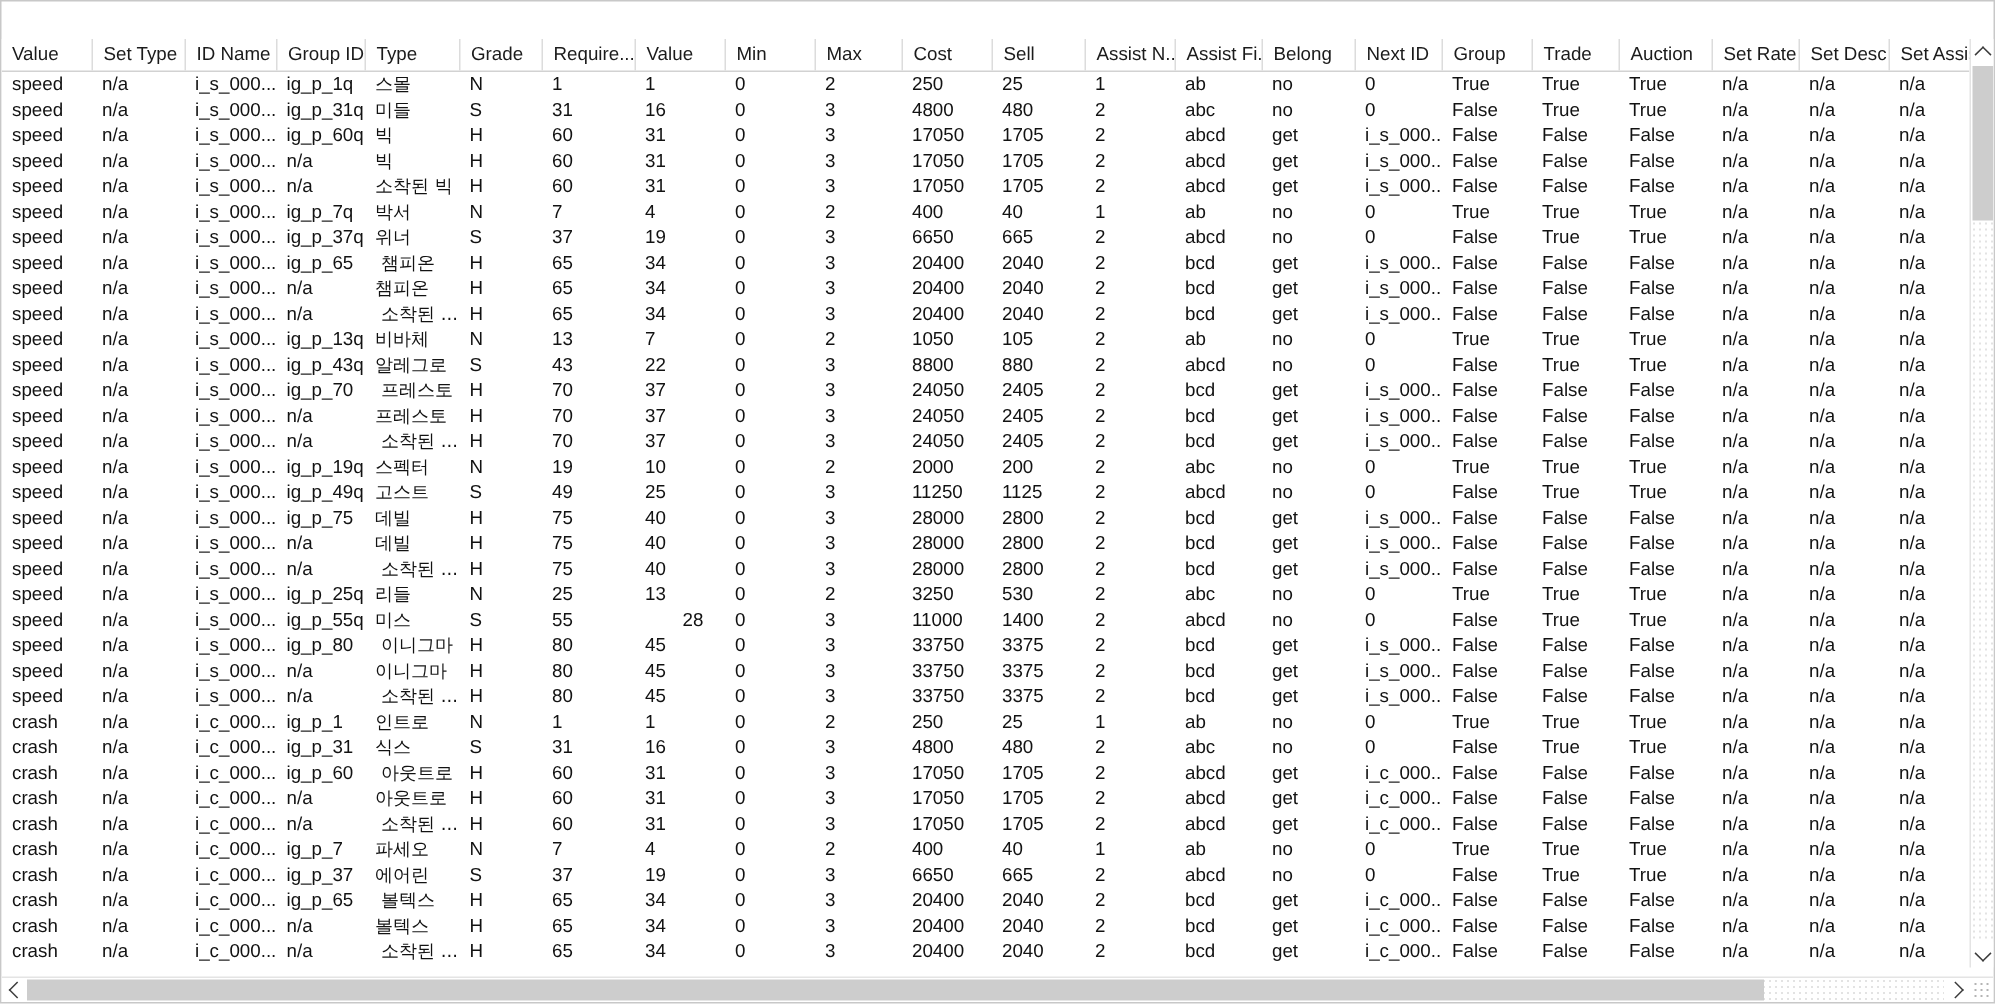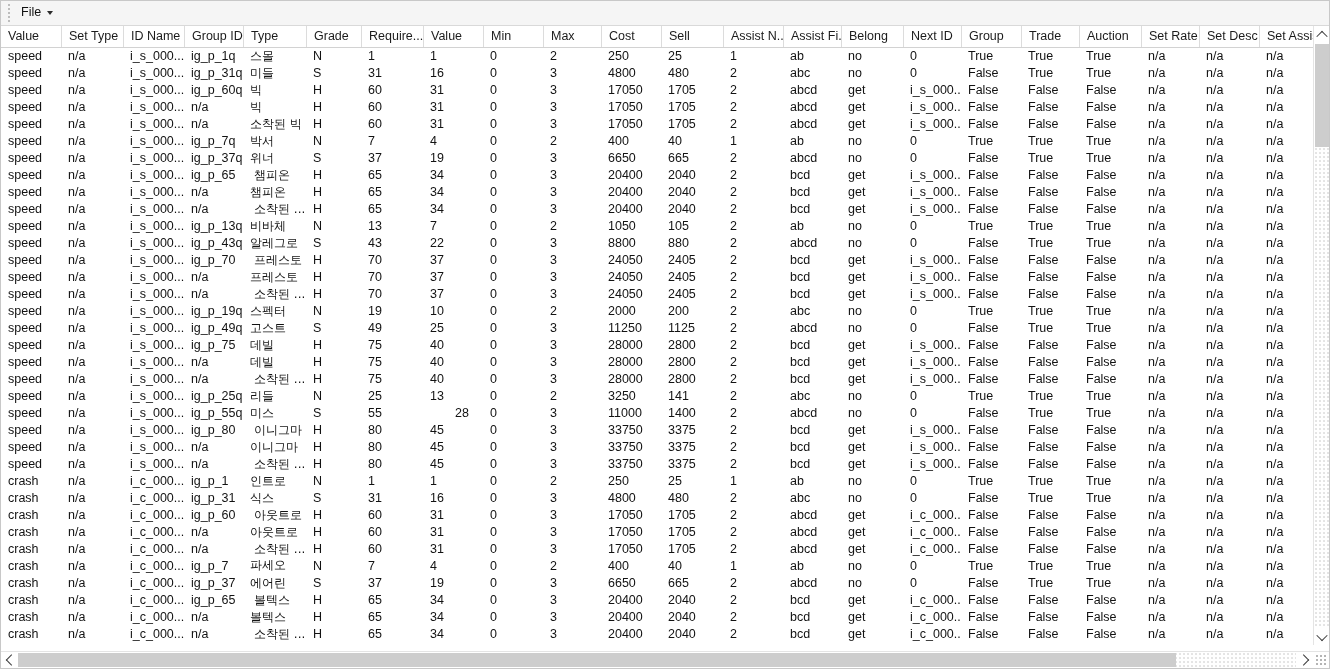--- a/index.html
+++ b/index.html
@@ -234,33 +234,20 @@
     height: 13px;
     background-image: radial-gradient(#b4b4b4 0.9px, transparent 1px);
     background-size: 4px 4px;
   }
 </style>
 </head>
 <body>
 
 <div id="app">
 
-  <div class="menubar">
-    <div class="grip">
-      <i></i>
-        <i></i>
-        <i></i>
-        <i></i>
-        <i></i>
-    </div>
-    <div class="menu-item">
-      <span>File</span>
-      <span class="caret"></span>
-    </div>
-  </div>
 
   <div class="grid">
 
     <div class="grid-header" id="grid-header">
         <div class="hcell first" style="left: 0px; width: 60px;">Value</div>
         <div class="hcell" style="left: 60px; width: 62px;">Set Type</div>
         <div class="hcell" style="left: 122px; width: 61px;">ID Name</div>
         <div class="hcell" style="left: 183px; width: 59px;">Group ID</div>
         <div class="hcell" style="left: 242px; width: 63px;">Type</div>
         <div class="hcell" style="left: 305px; width: 55px;">Grade</div>
@@ -768,21 +755,21 @@
           <div class="cell" style="left: 60px; width: 62px;">n/a</div>
           <div class="cell" style="left: 122px; width: 61px;">i_s_000...</div>
           <div class="cell" style="left: 183px; width: 59px;">ig_p_25q</div>
           <div class="cell kr" style="left: 242px; width: 63px;">리들</div>
           <div class="cell" style="left: 305px; width: 55px;">N</div>
           <div class="cell" style="left: 360px; width: 62px;">25</div>
           <div class="cell" style="left: 422px; width: 60px;">13</div>
           <div class="cell" style="left: 482px; width: 60px;">0</div>
           <div class="cell" style="left: 542px; width: 58px;">2</div>
           <div class="cell" style="left: 600px; width: 60px;">3250</div>
-          <div class="cell" style="left: 660px; width: 62px;">141</div>
+          <div class="cell" style="left: 660px; width: 62px;">530</div>
           <div class="cell" style="left: 722px; width: 60px;">2</div>
           <div class="cell" style="left: 782px; width: 58px;">abc</div>
           <div class="cell" style="left: 840px; width: 62px;">no</div>
           <div class="cell" style="left: 902px; width: 58px;">0</div>
           <div class="cell" style="left: 960px; width: 60px;">True</div>
           <div class="cell" style="left: 1020px; width: 58px;">True</div>
           <div class="cell" style="left: 1078px; width: 62px;">True</div>
           <div class="cell" style="left: 1140px; width: 58px;">n/a</div>
           <div class="cell" style="left: 1198px; width: 60px;">n/a</div>
           <div class="cell" style="left: 1258px; width: 54px;">n/a</div>
@@ -1001,21 +988,21 @@
           <div class="cell" style="left: 1078px; width: 62px;">False</div>
           <div class="cell" style="left: 1140px; width: 58px;">n/a</div>
           <div class="cell" style="left: 1198px; width: 60px;">n/a</div>
           <div class="cell" style="left: 1258px; width: 54px;">n/a</div>
         </div>
         <div class="row">
           <div class="cell" style="left: 0px; width: 60px;">crash</div>
           <div class="cell" style="left: 60px; width: 62px;">n/a</div>
           <div class="cell" style="left: 122px; width: 61px;">i_c_000...</div>
           <div class="cell" style="left: 183px; width: 59px;">ig_p_7</div>
-          <div class="cell kr" style="left: 242px; width: 63px; font-family: Liberation Mono, monospace;">파세오</div>
+          <div class="cell kr" style="left: 242px; width: 63px;">파세오</div>
           <div class="cell" style="left: 305px; width: 55px;">N</div>
           <div class="cell" style="left: 360px; width: 62px;">7</div>
           <div class="cell" style="left: 422px; width: 60px;">4</div>
           <div class="cell" style="left: 482px; width: 60px;">0</div>
           <div class="cell" style="left: 542px; width: 58px;">2</div>
           <div class="cell" style="left: 600px; width: 60px;">400</div>
           <div class="cell" style="left: 660px; width: 62px;">40</div>
           <div class="cell" style="left: 722px; width: 60px;">1</div>
           <div class="cell" style="left: 782px; width: 58px;">ab</div>
           <div class="cell" style="left: 840px; width: 62px;">no</div>

